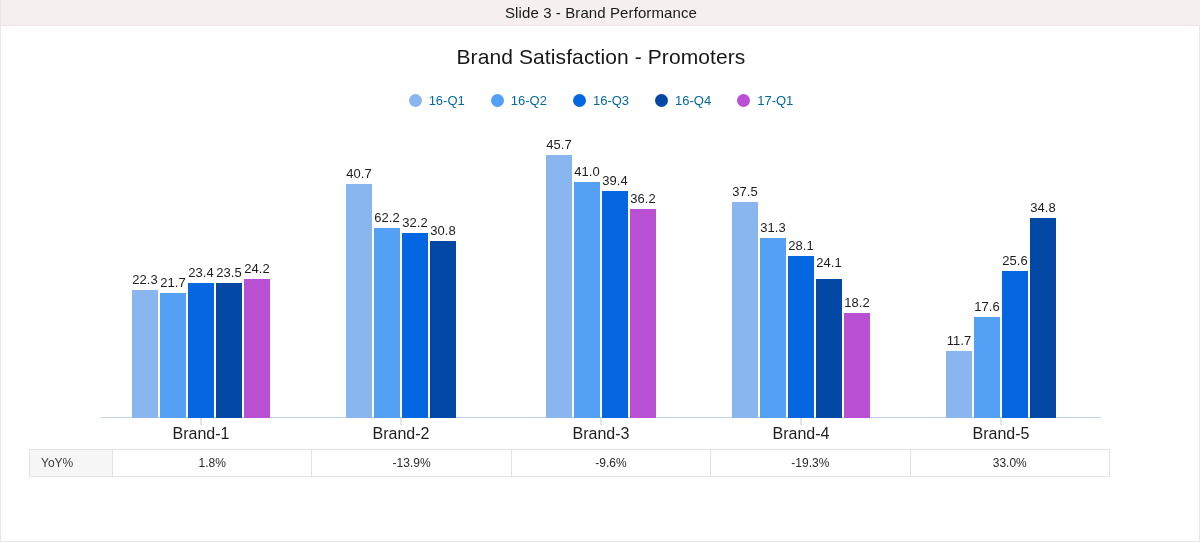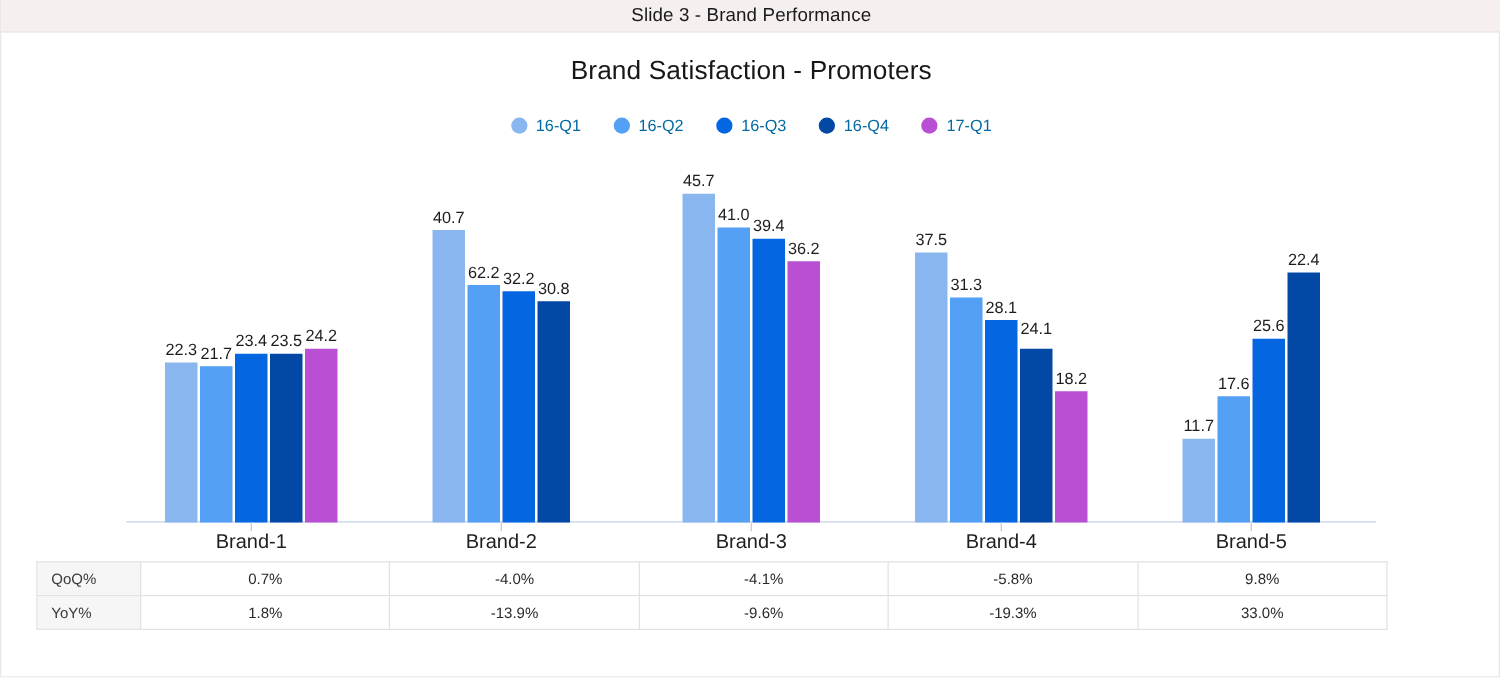--- a/index.html
+++ b/index.html
@@ -318,38 +318,30 @@
           <div class="bar-wrap">
             <div class="bar" style="height: 101px; background: rgb(83, 160, 245);"></div>
             <div class="bar-value" style="bottom: 104px;">17.6</div>
           </div>
           <div class="bar-wrap">
             <div class="bar" style="height: 147px; background: rgb(4, 102, 224);"></div>
             <div class="bar-value" style="bottom: 150px;">25.6</div>
           </div>
           <div class="bar-wrap">
             <div class="bar" style="height: 200px; background: rgb(3, 72, 165);"></div>
-            <div class="bar-value" style="bottom: 203px;">22.4</div>
+            <div class="bar-value" style="bottom: 203px;">34.8</div>
           </div>
         </div>
         <div class="tick"></div>
         <div class="group-label">Brand-5</div>
       </div>
     </div>
 
   <table id="delta-table">
     <tbody>
-        <tr>
-          <td class="row-head">QoQ%</td>
-          <td>0.7%</td>
-          <td>-4.0%</td>
-          <td>-4.1%</td>
-          <td>-5.8%</td>
-          <td>9.8%</td>
-        </tr>
         <tr>
           <td class="row-head">YoY%</td>
           <td>1.8%</td>
           <td>-13.9%</td>
           <td>-9.6%</td>
           <td>-19.3%</td>
           <td>33.0%</td>
         </tr>
       </tbody>
   </table>

